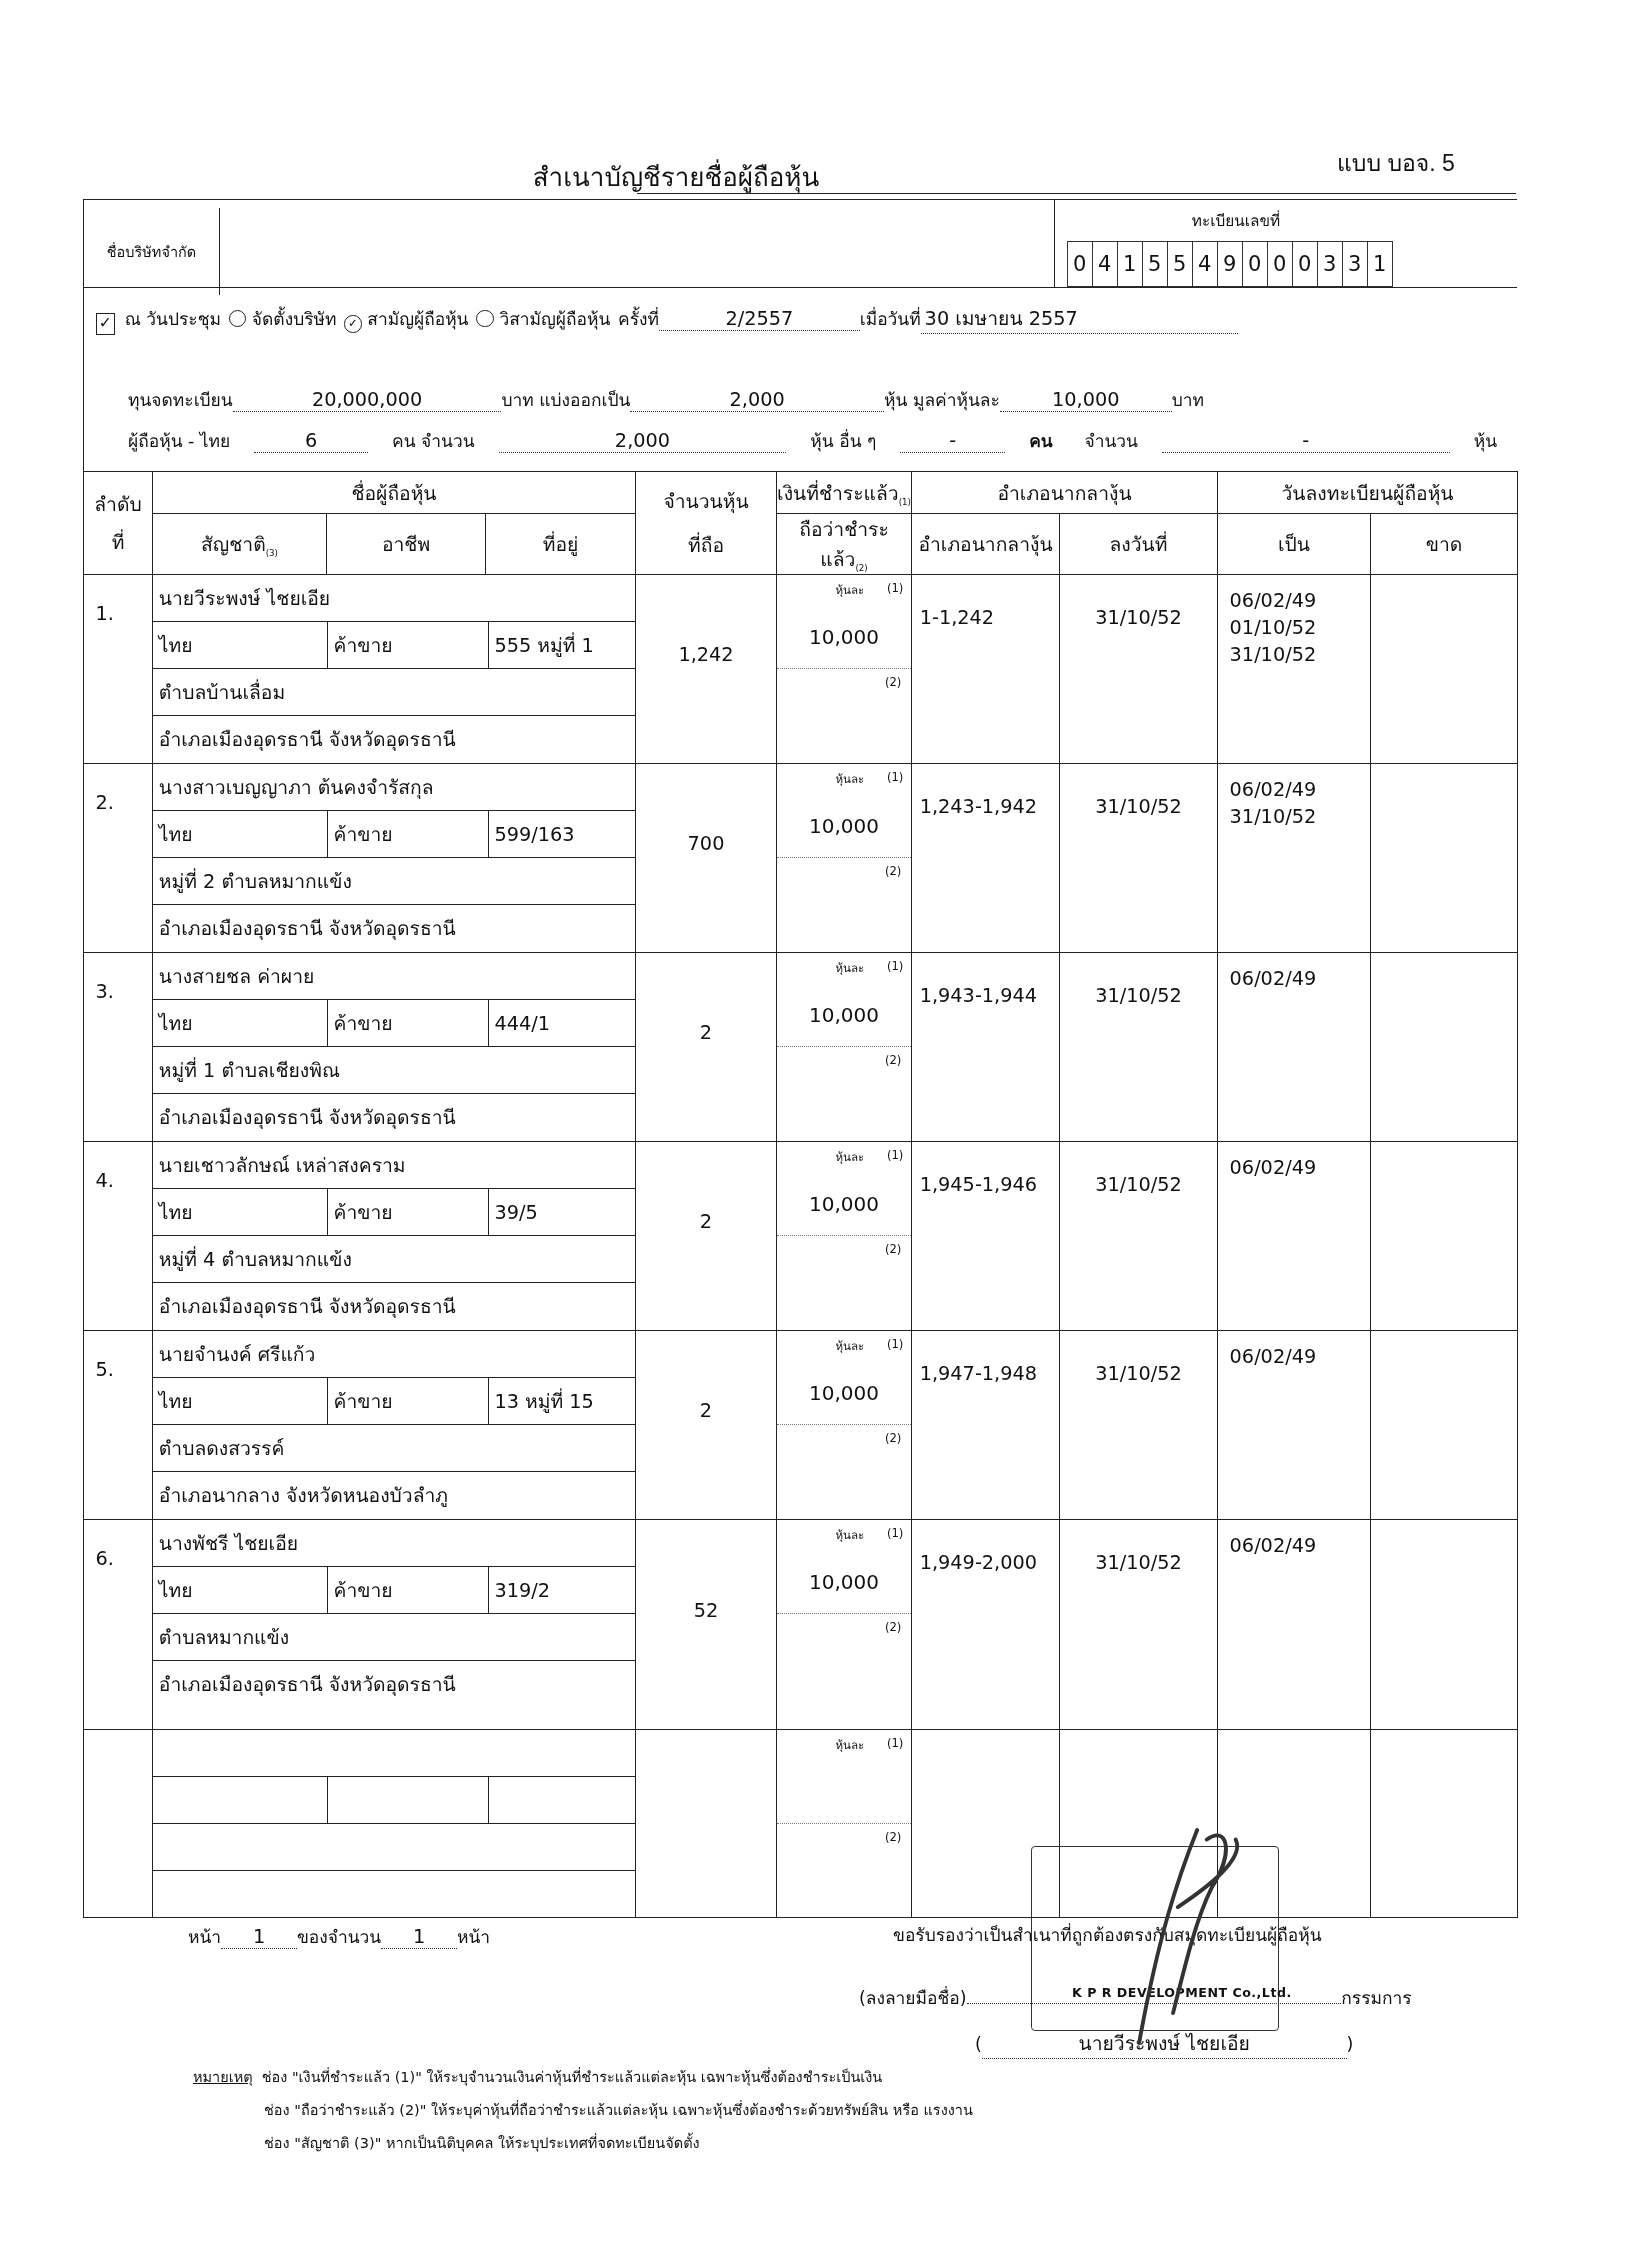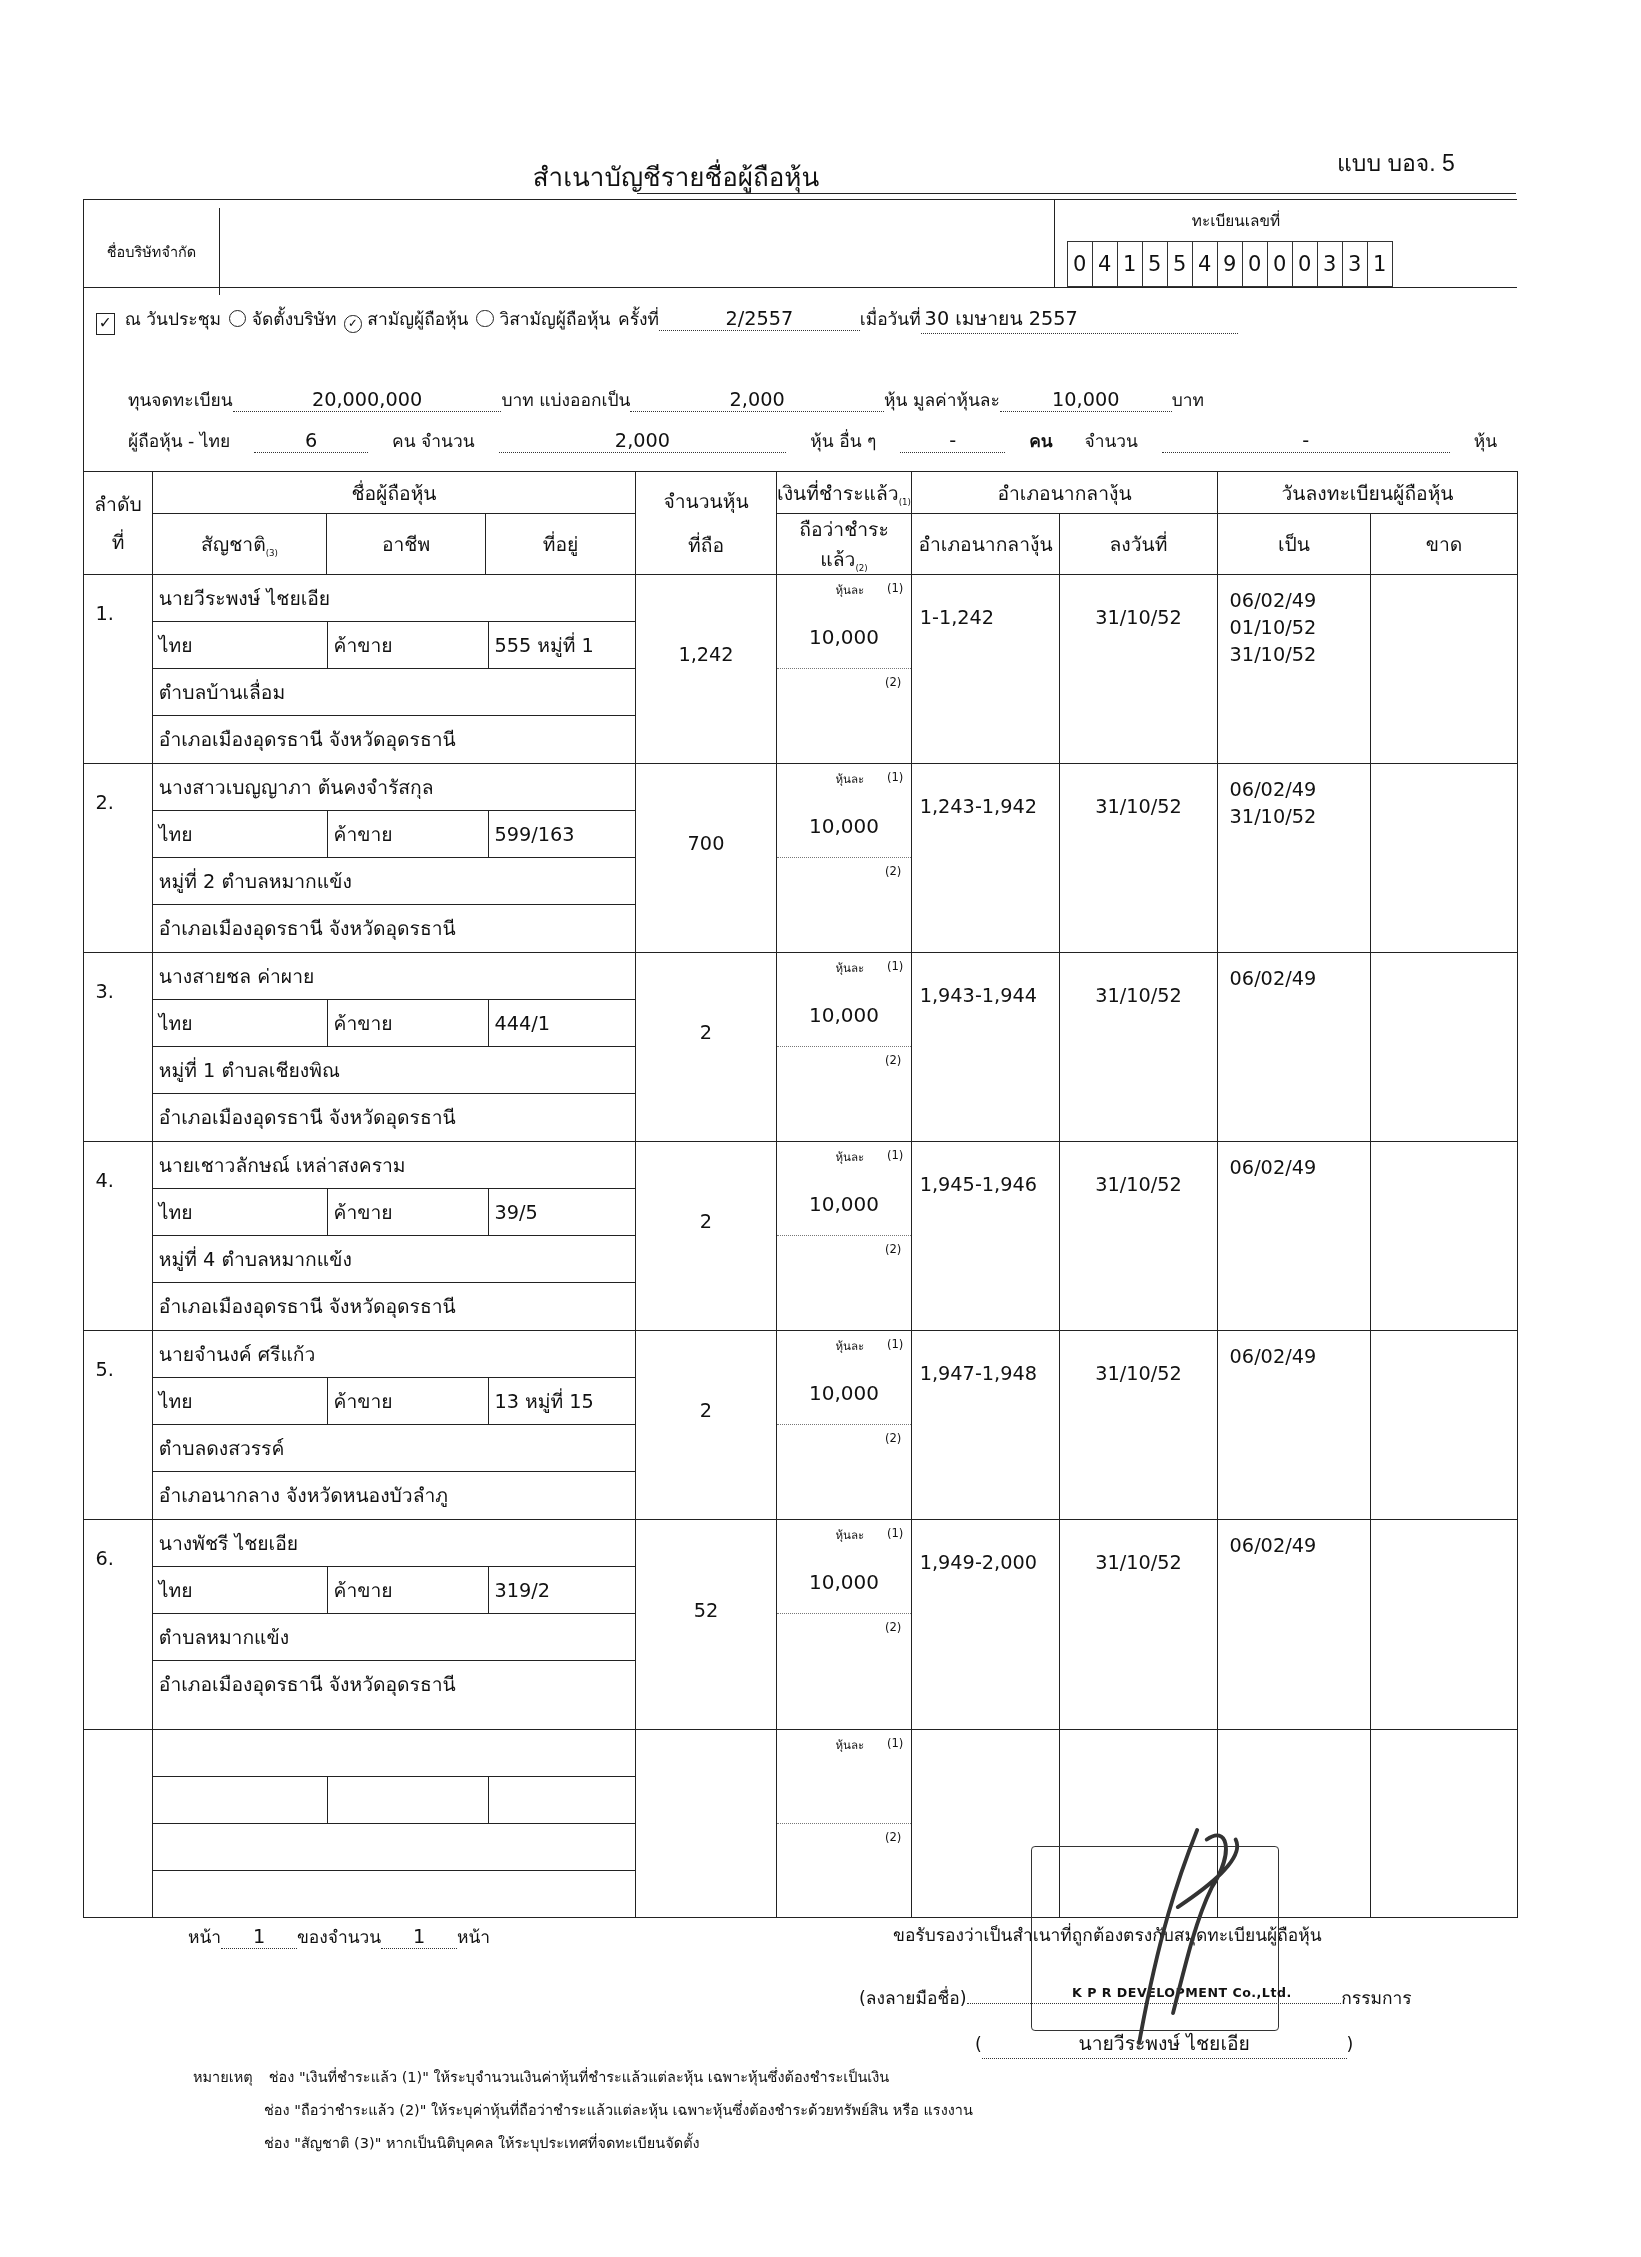--- a/index.html
+++ b/index.html
@@ -52,21 +52,21 @@
   .paid-2 { position:absolute; right:9.7px; top:100px; font-size:11.6px; }
   .cert, .cdate { padding:31px 0 0 7.7px !important; font-size:20px; }
   .cdate { text-align:center; padding-left:0 !important; }
   .rin { padding:11.6px 0 0 11.6px !important; font-size:19.3px; line-height:27px; }
 
   .footer-page { left:188px; top:1923px; font-size:17.4px; }
   .certify { left:893px; top:1921px; font-size:17.4px; }
   .sign-line { left:859px; top:1984px; font-size:17.4px; }
   .sign-name { left:975px; top:2028px; font-size:17.4px; }
   .notes { left:193px; top:2061px; font-size:14.5px; line-height:33px; }
-  .notes .lbl { margin-right:16px; }
+  .notes .lbl { text-decoration:underline; margin-right:9px; }
   .notes .ind { padding-left:71px; }
 
   
   .stamp { left:1031px; top:1846px; width:246px; height:183px; border:1.9px solid #333; border-radius:3.9px; }
   .stamp-text { left:1072px; top:1985px; font-size:12.6px; font-weight:bold; letter-spacing:0.5px; }
   .scribble { left:1120px; top:1820px; width:135px; height:232px; }
 </style>
 </head>
 <body>
 

